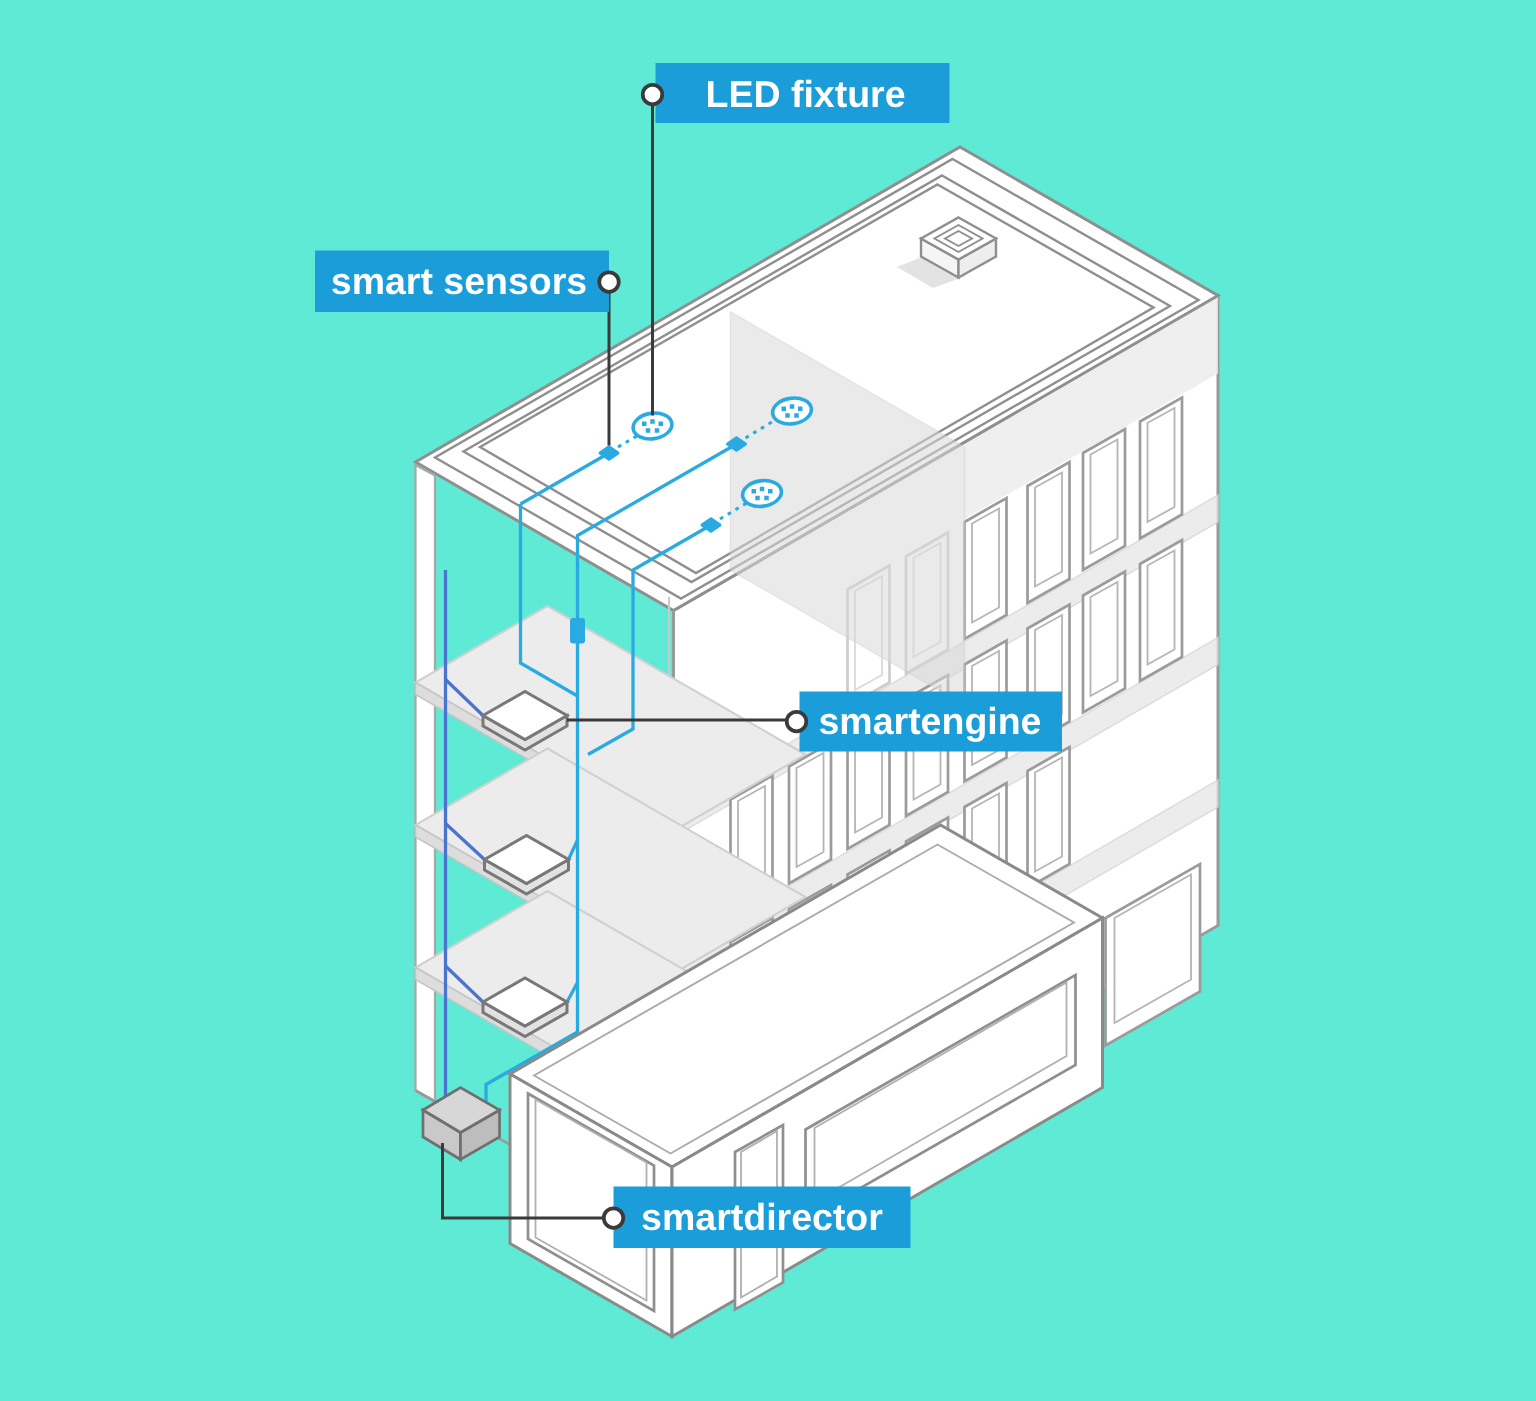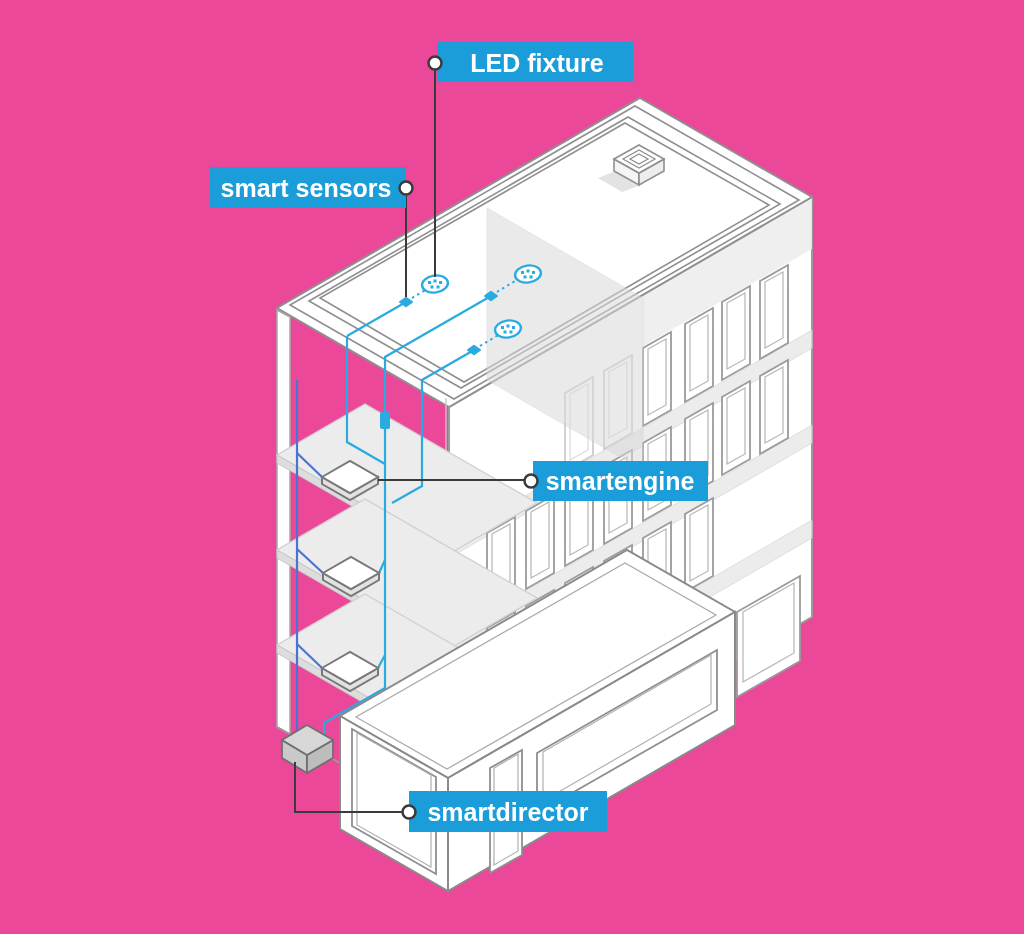--- a/index.html
+++ b/index.html
@@ -1,17 +1,17 @@
 <!DOCTYPE html>
 <html><head>
 <meta charset="utf-8">
 <style>
   html,body{margin:0;padding:0;background:#ffffff;}
   #stage{
-    position:relative;width:1024px;height:934px;background:#ec4899;overflow:hidden;
+    position:relative;width:1024px;height:934px;background:#5eead4;overflow:hidden;
     font-family:"Liberation Sans", sans-serif;
   }
   svg text.callout{
     font-family:"Liberation Sans", sans-serif;
     font-weight:700;font-size:25px;fill:#ffffff;
   }
 </style>
 </head>
 <body>
 

